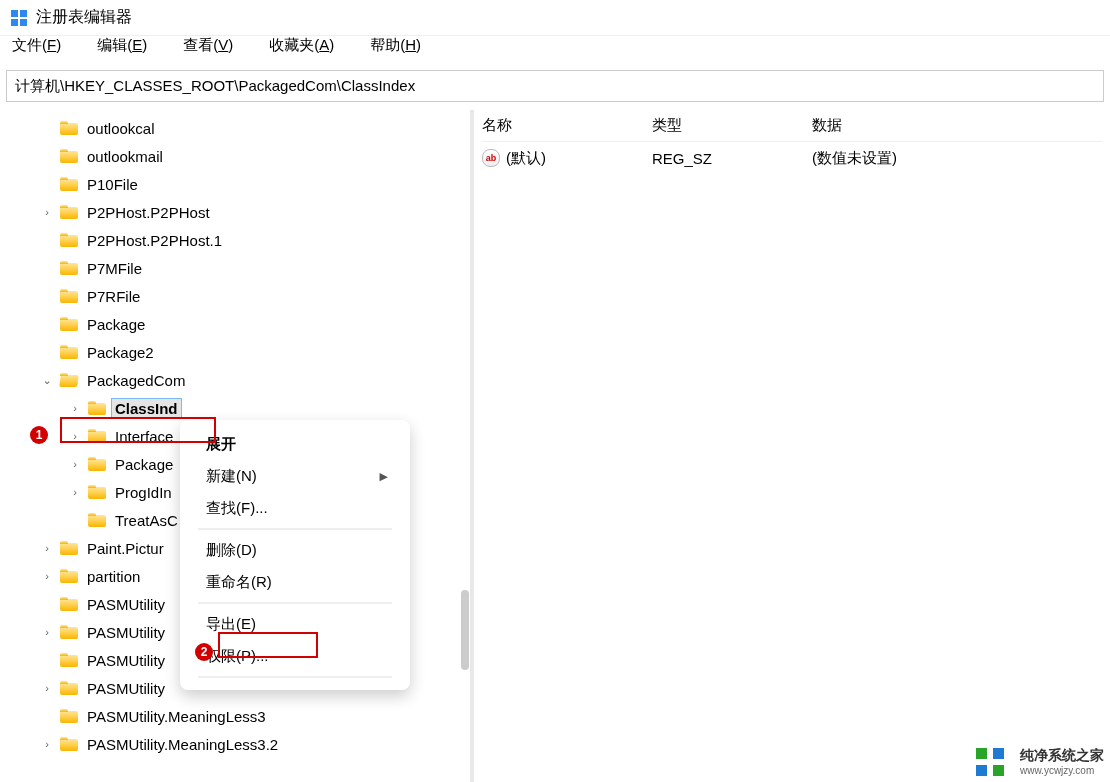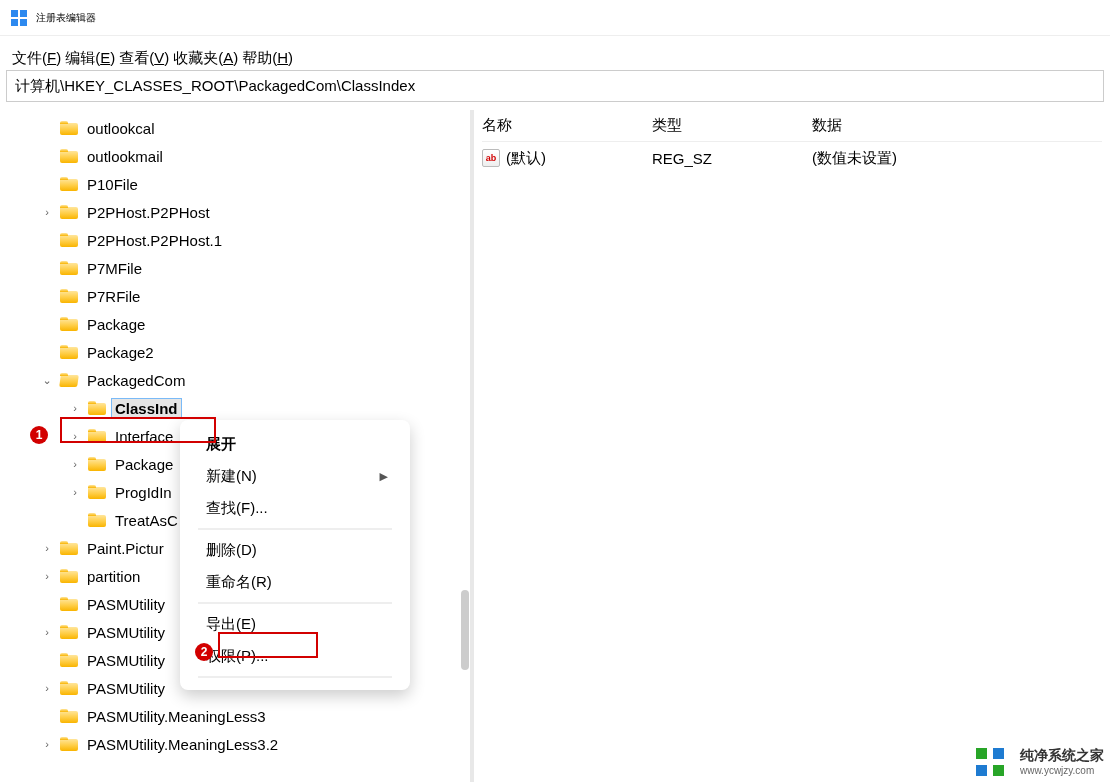--- a/index.html
+++ b/index.html
@@ -1,22 +1,22 @@
 <!DOCTYPE html>
 <html><head>
   <meta charset="utf-8">
   <style>
     * { margin: 0; padding: 0; box-sizing: border-box; font-family: "Microsoft YaHei", "Segoe UI", sans-serif; }
     body { width: 1110px; height: 782px; background: #fff; overflow: hidden; position: relative; }
 
     .titlebar { height: 36px; display: flex; align-items: center; padding: 0 10px; border-bottom: 1px solid #eee; }
     .titlebar .app-icon { width: 18px; height: 18px; margin-right: 8px; }
-    .titlebar .app-title { font-size: 10px; color: #000; }
-
-    .menubar { height: 32px; display: flex; align-items: flex-end; padding: 0 12px; gap: 4px; font-size: 15px; }
+    .titlebar .app-title { font-size: 16px; color: #000; }
+
+    .menubar { height: 32px; display: flex; align-items: flex-start; padding: 0 12px; gap: 36px; font-size: 15px; }
     .menubar .menu-item { cursor: default; }
     .menubar .menu-item span.u { text-decoration: underline; }
 
     .addressbar { height: 32px; border: 1px solid #ccc; margin: 2px 6px 8px 6px; display: flex; align-items: center; }
     .addressbar .path { padding: 0 8px; font-size: 15px; color: #000; }
 
     .content { display: flex; height: calc(100% - 104px); }
     .tree-panel { width: 474px; border-right: 4px solid #e8e8e8; position: relative; overflow: hidden; }
     .tree { padding: 4px 0 4px 8px; font-size: 15px; color: #000; }
     .tree-item { display: flex; align-items: center; height: 28px; white-space: nowrap; }
@@ -41,21 +41,21 @@
     .context-menu .cm-item.bold { font-weight: bold; }
     .context-menu .cm-sep { height: 2px; background: #eee; margin: 4px 10px; }
     .context-menu .cm-arrow { position: absolute; right: 14px; font-size: 11px; color: #555; }
 
     .values-panel { flex: 1; padding: 0 8px; font-size: 15px; }
     .values-header { display: flex; height: 32px; align-items: center; border-bottom: 1px solid #eee; }
     .values-row { display: flex; height: 32px; align-items: center; }
     .col-name { width: 170px; display:flex; align-items:center; gap:6px; }
     .col-type { width: 160px; }
     .col-data { flex: 1; }
-    .string-icon { width:18px; height:18px; border:1px solid #bbb; border-radius:2px; background:linear-gradient(#fff,#eee); display:flex; align-items:center; justify-content:center; font-size:9px; color:#d20000; font-weight:bold; }
+    .string-icon { width:18px; height:18px; border:1px solid #bbb; border-radius:8px; background:linear-gradient(#fff,#eee); display:flex; align-items:center; justify-content:center; font-size:9px; color:#d20000; font-weight:bold; }
 
     .scroll-thumb { position:absolute; right:1px; top:480px; width:8px; height:80px; background:#ccc; border-radius:4px; }
 
     .watermark { position:absolute; right:6px; bottom:6px; display:flex; align-items:center; gap:16px; font-size:14px; color:#333; }
     .watermark .wm-logo { width:28px; height:28px; position:relative; }
     .wm-sq { position:absolute; width:11px; height:11px; }
     .wm-sq.s1{top:0;left:0;background:#28a528;} .wm-sq.s2{top:0;right:0;background:#1e7bd1;} .wm-sq.s3{bottom:0;left:0;background:#1e7bd1;} .wm-sq.s4{bottom:0;right:0;background:#28a528;}
     .watermark .wm-text .line1{font-weight:bold;} .watermark .wm-text .line2{font-size:10px;color:#666;}
   </style>
 </head>

